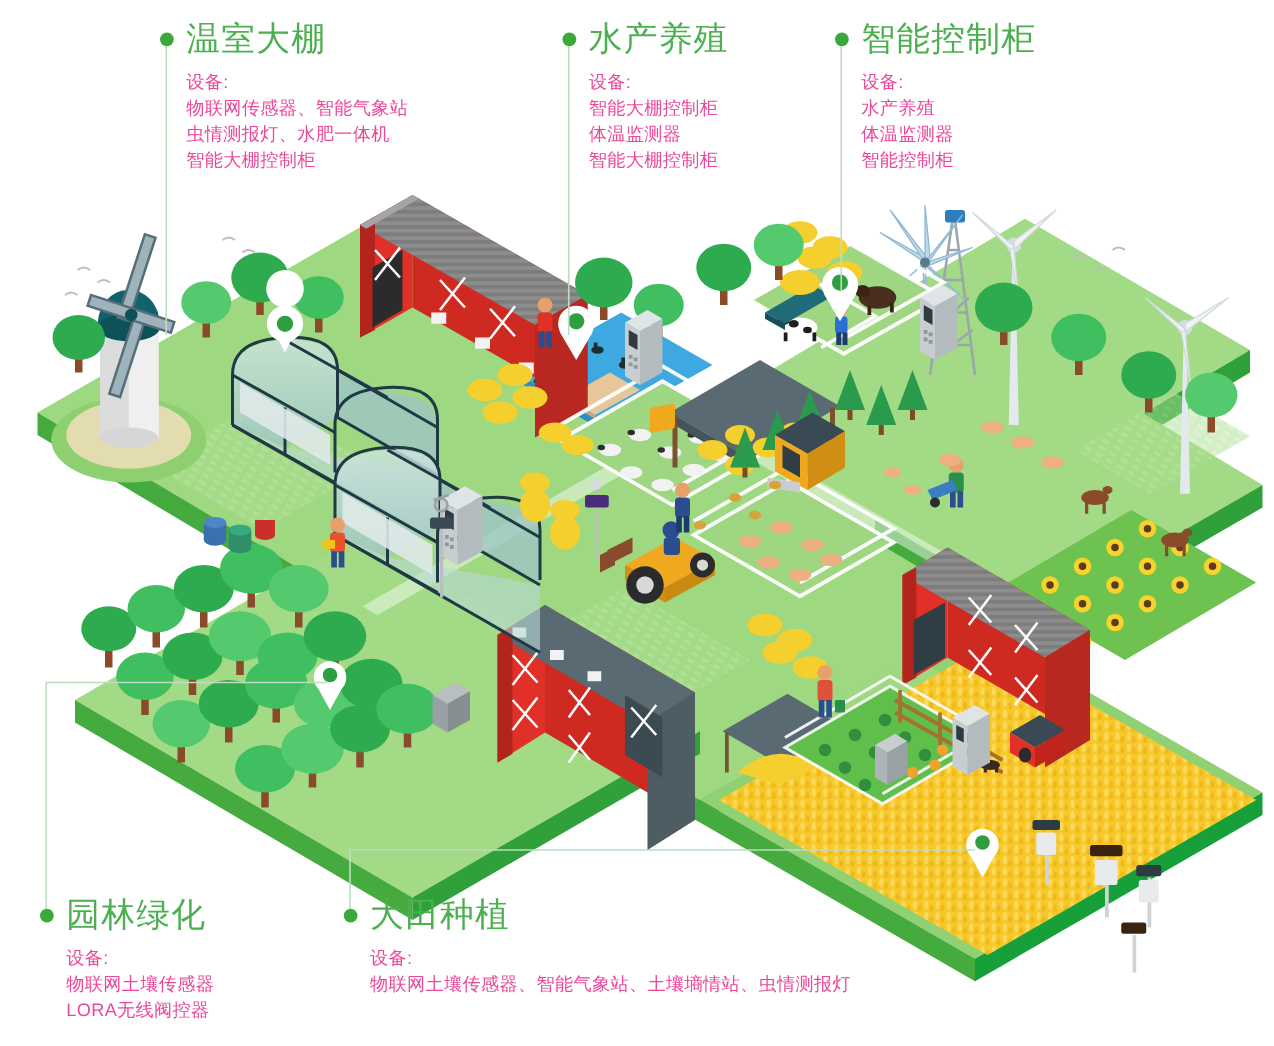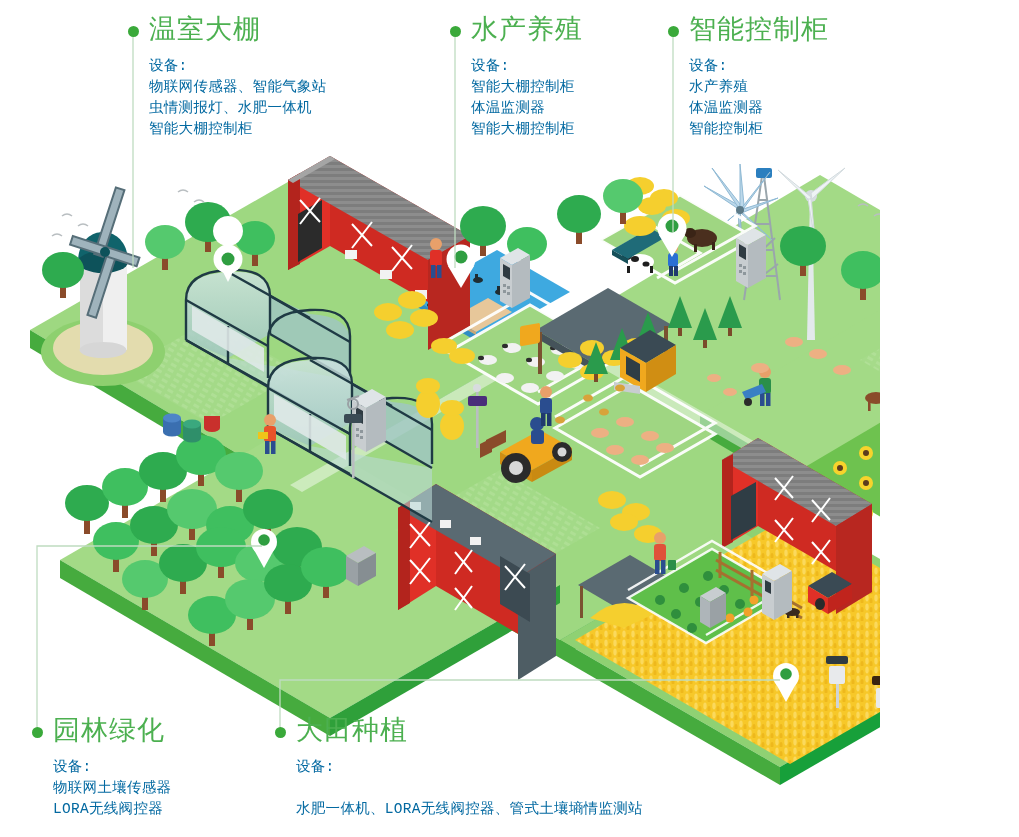--- a/index.html
+++ b/index.html
@@ -1,36 +1,36 @@
 <!DOCTYPE html>
 <html><head>
 <meta charset="utf-8">
 <title>智慧农业解决方案</title>
 <style>
   html,body{margin:0;padding:0;background:#ffffff;}
   body{
     font-family:"Liberation Sans","DejaVu Sans",sans-serif;
     width:1019px;height:837px;overflow:hidden;position:relative;
   }
-  #stage{position:relative;width:880px;height:837px;background:#ffffff;overflow:hidden;font-family:Liberation Mono, monospace;}
+  #stage{position:relative;width:1019px;height:837px;background:#ffffff;overflow:hidden;}
 
   
   .callout{position:absolute;}
   .callout .dot{
     position:absolute;left:0;top:0;width:11px;height:11px;border-radius:50%;
     background:#3aa93a;
   }
   .callout .title{
     position:absolute;left:21px;top:-11px;white-space:nowrap;
     font-size:27px;line-height:32px;color:#4cb050;font-weight:400;
     letter-spacing:1px;
   }
   .callout .body{
     position:absolute;left:21px;top:30px;white-space:pre;
-    font-size:14.5px;line-height:21px;color:#0369a1;letter-spacing:.3px;
+    font-size:14.5px;line-height:21px;color:#ec4899;letter-spacing:.3px;
   }
 
   
   #scene{position:absolute;left:0;top:0;width:1019px;height:837px;}
 </style>
 </head>
 <body>
 
 <div id="stage">
 
@@ -846,16 +846,16 @@
 
   <div class="callout" style="left:32px;top:727px;">
     <span class="dot"></span>
     <div class="title">园林绿化</div>
     <div class="body"><span>设备:</span><br><span>物联网土壤传感器</span><br><span>LORA无线阀控器</span></div>
   </div>
 
   <div class="callout" style="left:275px;top:727px;">
     <span class="dot"></span>
     <div class="title">大田种植</div>
-    <div class="body"><span>设备:</span><br><br><span>水肥一体机、LORA无线阀控器、管式土壤墒情监测站</span></div>
+    <div class="body"><span>设备:</span><br><span>物联网土壤传感器、智能气象站、土壤墒情站、虫情测报灯</span><br></div>
   </div>
 
 </div>
 
 </body></html>

